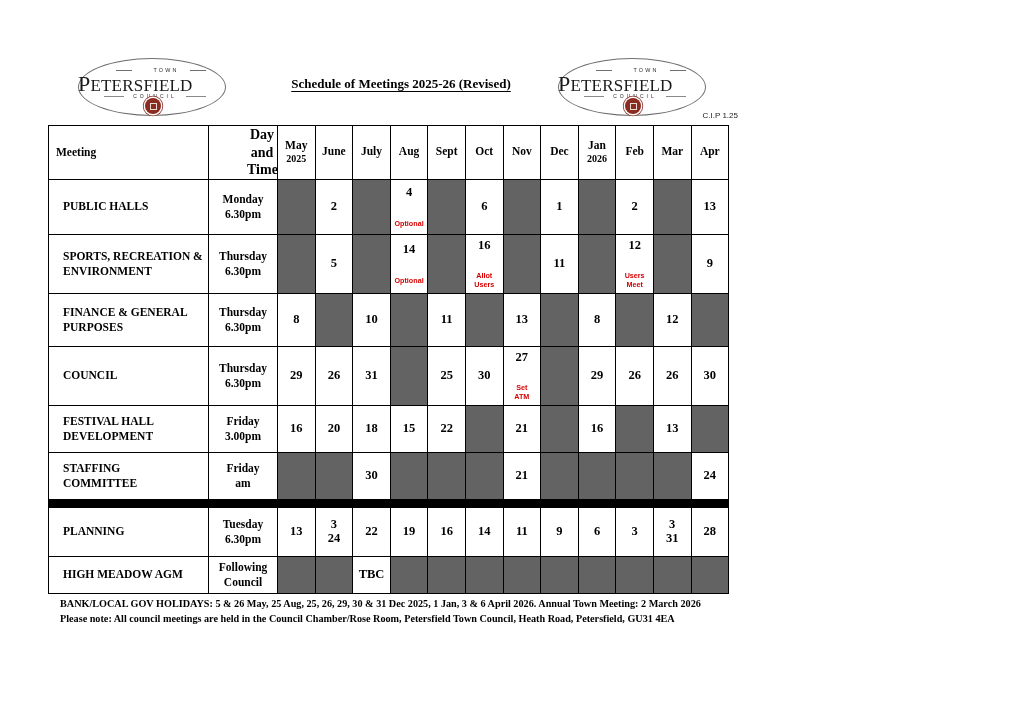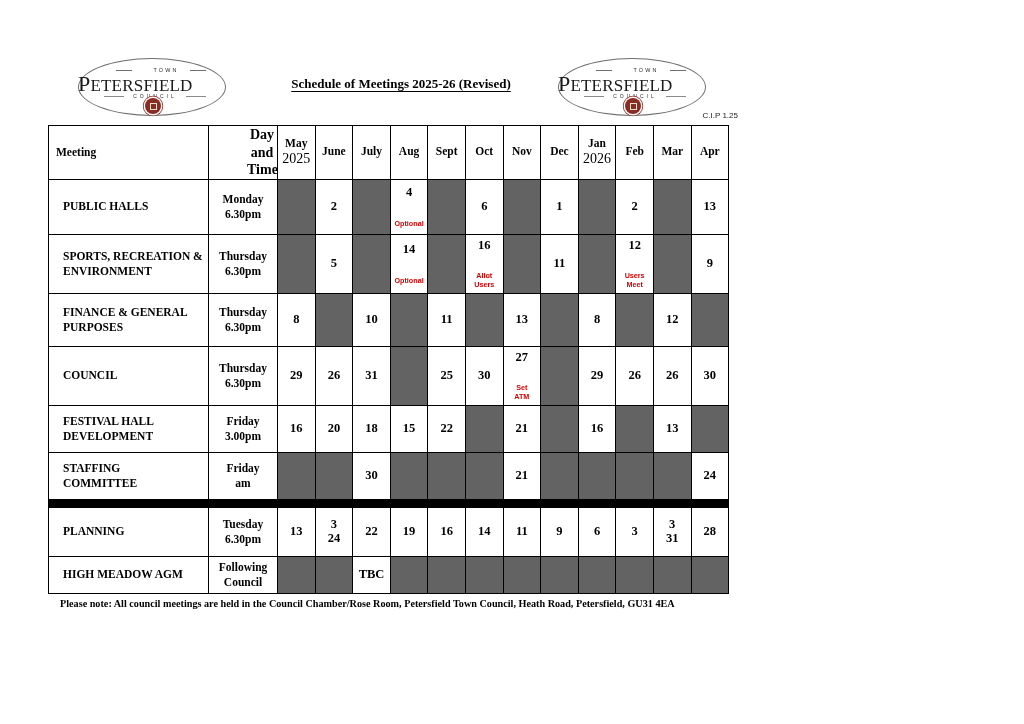--- a/index.html
+++ b/index.html
@@ -186,22 +186,22 @@
     font-size: 14px;
     line-height: 1.25;
     padding-left: 38px;
   }
   th.hdr-month {
     font-size: 11.5px;
     line-height: 1.2;
   }
   th.hdr-month .yr {
     display: block;
-    font-size: 14px;
-    font-weight: normal;
+    font-size: 10px;
+    font-weight: bold;
   }
   .hdr-row th { height: 45px; }
 
   td.mtg-name {
     text-align: left;
     padding-left: 14px;
     padding-right: 3px;
     font-size: 11.5px;
     line-height: 1.3;
   }
@@ -459,16 +459,17 @@
           <td class="cell blank"></td>
           <td class="cell blank"></td>
           <td class="cell blank"></td>
           <td class="cell blank"></td>
           <td class="cell blank"></td>
         </tr>
       </tbody>
   </table>
 
   <div class="footer">
+    <div>BANK/LOCAL GOV HOLIDAYS: 5 &amp; 26 May, 25 Aug, 25,  26, 29, 30 &amp; 31 Dec 2025, 1 Jan, 3 &amp; 6 April 2026.  Annual Town Meeting:  2 March 2026</div>
     <div>Please note: All council meetings are held in the Council Chamber/Rose Room, Petersfield Town Council, Heath Road, Petersfield, GU31 4EA</div>
   </div>
 
 </div>
 
 </body></html>

